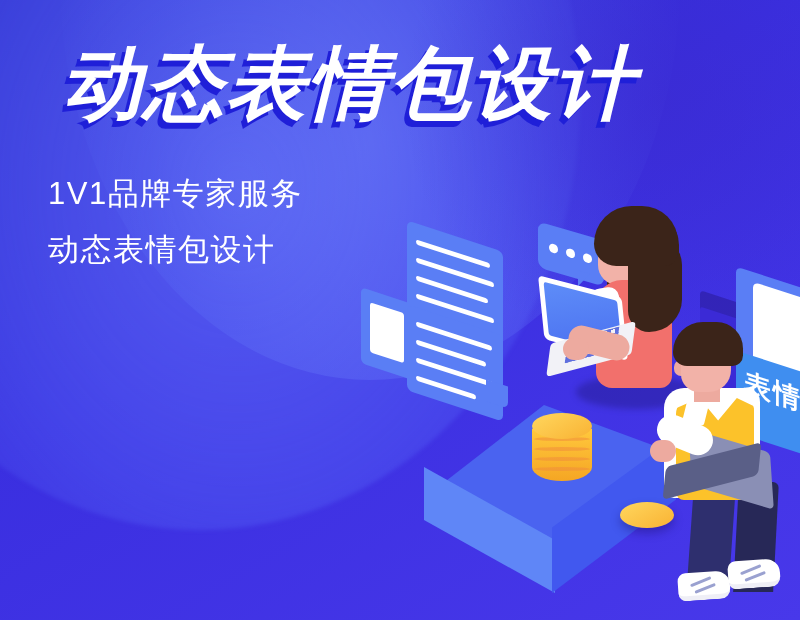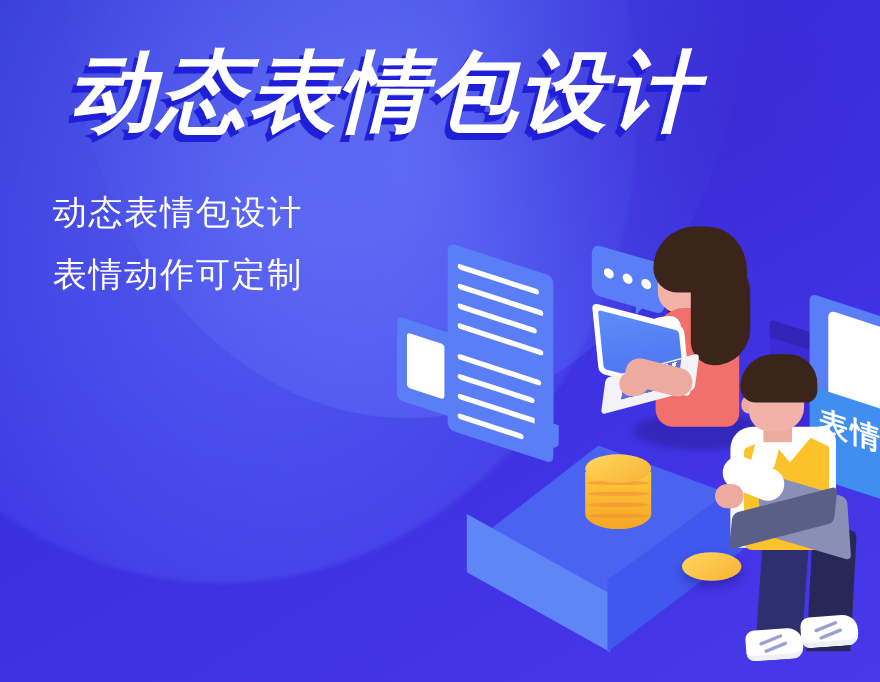--- a/index.html
+++ b/index.html
@@ -389,17 +389,17 @@
       <div class="lace" style="left:12px;top:8px;"></div>
       <div class="lace" style="left:16px;top:15px;"></div>
     </div>
   </div>
 
   <div class="headline-wrap">
     <div class="headline">动态表情包设计</div>
   </div>
 
   <div class="sub-list">
+    <div class="sub-line">1V1品牌专家服务</div>
     <div class="sub-line">动态表情包设计</div>
-    <div class="sub-line">表情动作可定制</div>
   </div>
 
 </div>
 
 </body></html>

